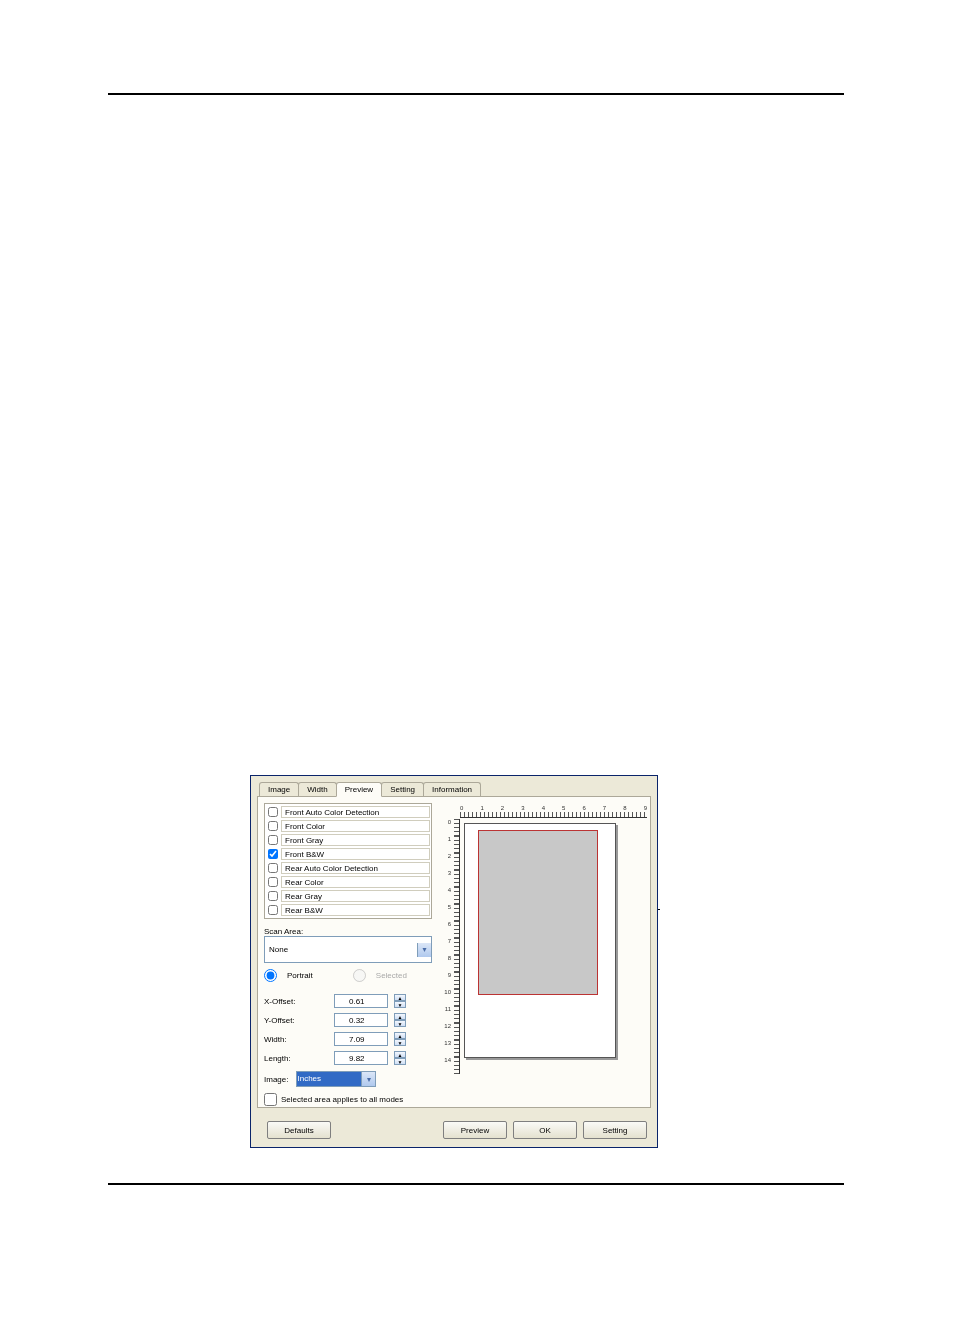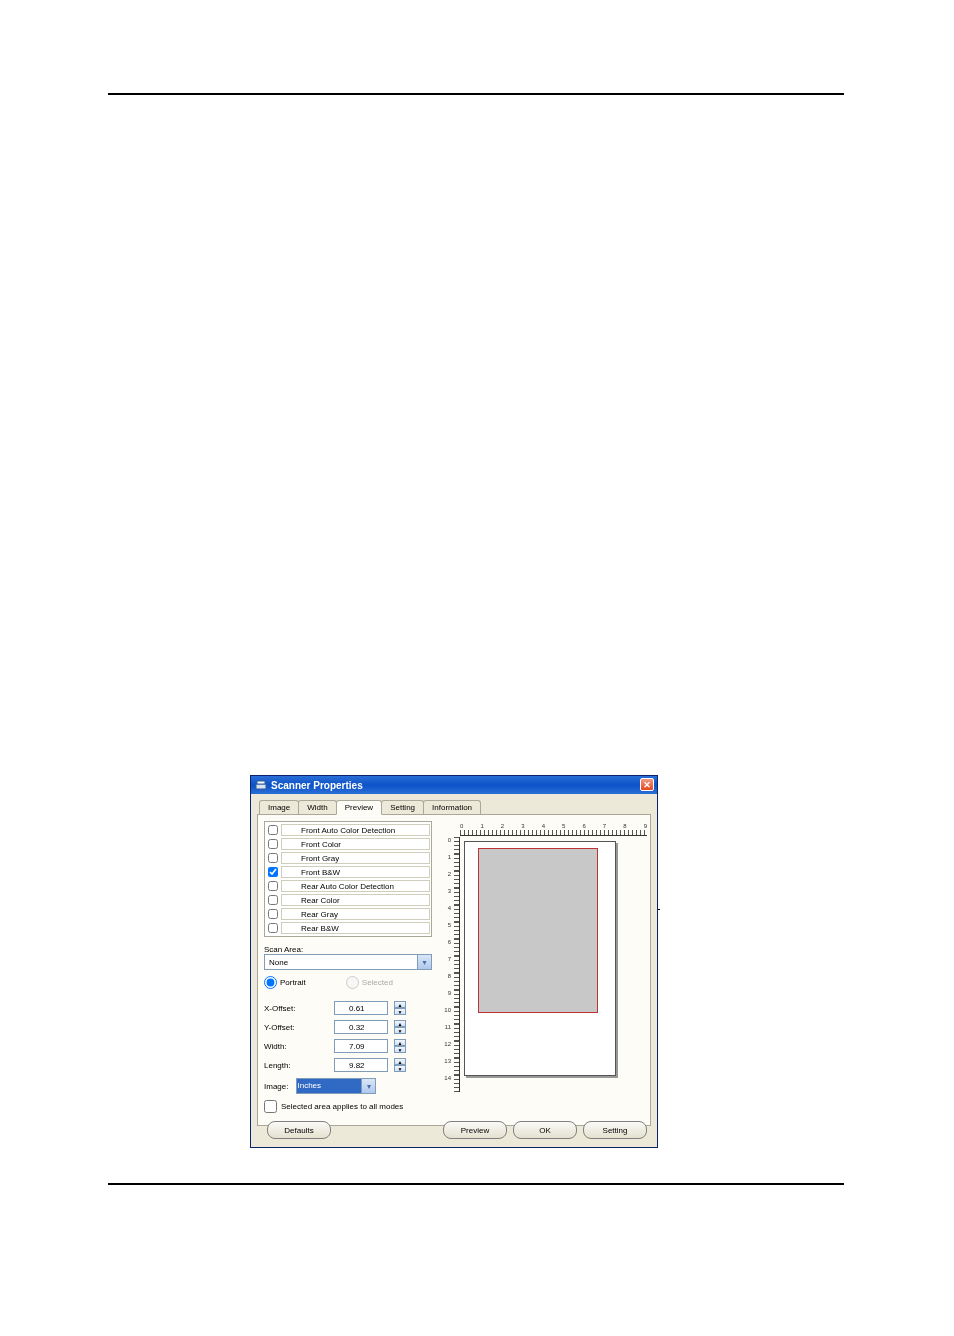--- a/index.html
+++ b/index.html
@@ -123,47 +123,47 @@
   .type-row input[type=checkbox]{
     width: 10px; height: 10px;
     margin-right: 3px;
   }
   .type-row .celltext {
     flex: 1;
     border: 1px solid #d0cdbd;
     background: #fff;
     height: 12px;
     line-height: 11px;
-    padding-left: 19px;
+    padding-left: 3px;
     font-size: 8px;
   }
 
   .lbl { font-size: 8px; margin-top: 8px; display:block; }
   .combo {
     width: 100%;
-    height: 16px;
+    height: 27px;
     border: 1px solid #7f9db9;
     background: #fff;
     display: flex; align-items:center; justify-content:space-between;
     padding-left: 4px;
     font-size: 8px;
   }
   .combo .arrow {
     width: 14px; height: 14px;
     background: linear-gradient(#dbe6f7,#b0c9ee);
     border-left: 1px solid #7f9db9;
     display:flex; align-items:center; justify-content:center;
     color: #4a6ca8;
   }
   .orient {
     display: flex; gap: 40px;
     margin-top: 6px;
     font-size: 8px;
   }
-  .orient label { display:flex; align-items:center; gap:3px; }
+  .orient label { display:flex; align-items:center; gap:10px; }
   .orient input { margin:0; }
   .orient .disabled { color: #a9a9a9; }
 
   .numgrid {
     margin-top: 12px;
     display: grid;
     grid-template-columns: 70px 60px 12px;
     row-gap: 5px;
     align-items: center;
     font-size: 8px;
@@ -282,21 +282,21 @@
     bottom: 8px;
     left: 0; right: 0;
     display:flex;
     padding: 0 10px;
   }
   .btnrow .spacer { flex:1; }
   .wbtn {
     width: 64px; height: 18px;
     border: 1px solid #7f7f7f;
     background: linear-gradient(#fafaf7,#e4e1cf);
-    border-radius: 8px;
+    border-radius: 2px;
     font-size: 8px;
     cursor: pointer;
     margin-left: 6px;
   }
 
   
   .callout {
     position: absolute;
     top: 909px;
     left: 580px;
@@ -309,32 +309,20 @@
 </head>
 <body>
 
 <div class="page">
   <div class="top-hr"></div>
   <div class="bottom-hr"></div>
 
   <div class="callout"></div>
 
   <div class="dialog">
-    <div class="titlebar">
-      <span class="titlebar-icon">
-        <svg width="12" height="12" viewBox="0 0 12 12">
-          <rect x="1" y="5" width="10" height="5" fill="#d9e3ef" stroke="#2c5aa0"></rect>
-          <rect x="2" y="2" width="8" height="3" fill="#fff" stroke="#2c5aa0"></rect>
-        </svg>
-      </span>
-      <span class="titlebar-title">Scanner Properties</span>
-      <div class="close-btn">
-        <span>✕</span>
-      </div>
-    </div>
 
     <div class="tabs">
       <div class="tab">Image</div>
       <div class="tab">Width</div>
       <div class="tab active">Preview</div>
       <div class="tab">Setting</div>
       <div class="tab">Information</div>
     </div>
 
     <div class="tabbody">

